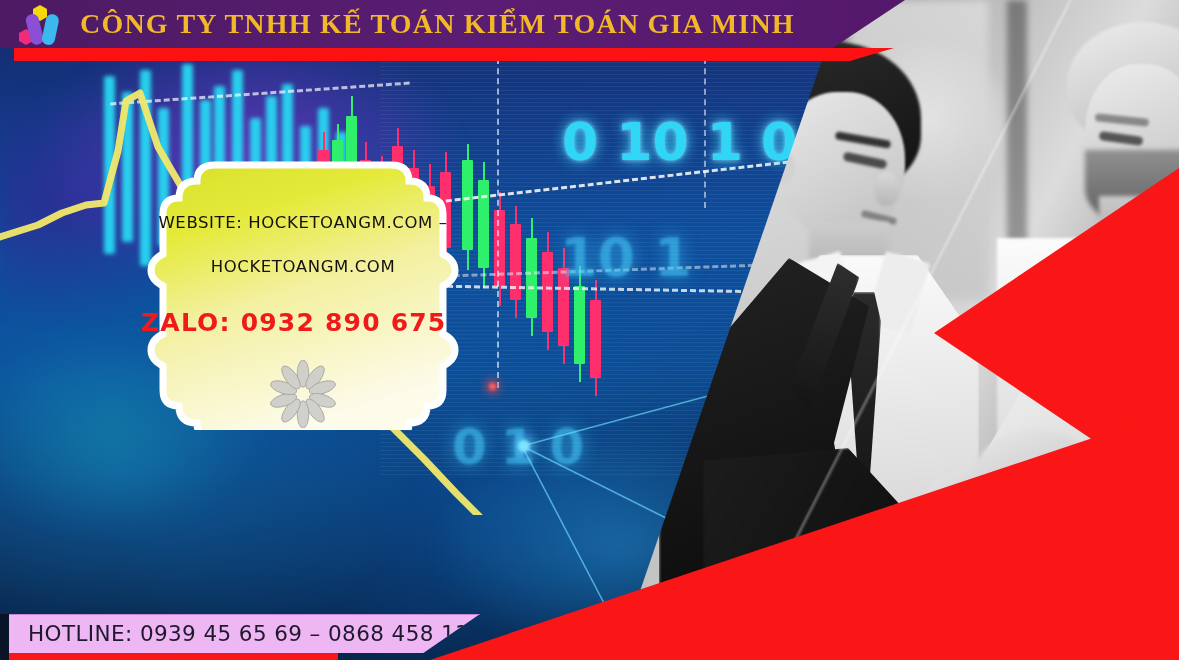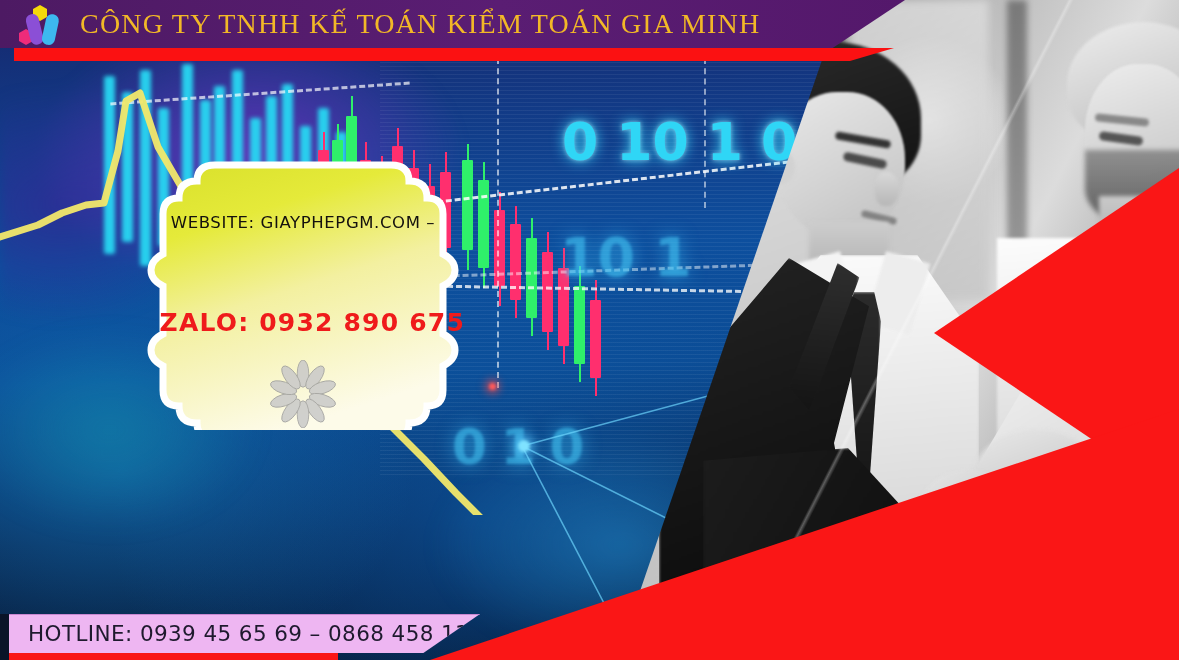--- a/index.html
+++ b/index.html
@@ -168,34 +168,34 @@
     background:linear-gradient(90deg,#4d1a63 0%,#5a1d73 55%,#54186b 100%);
     clip-path:polygon(0 0,100% 0,92% 100%,0 100%);
   }
   .header-underline{
     position:absolute;left:14px;top:48px;width:880px;height:13px;background:#fb1112;
     clip-path:polygon(0 0,100% 0,95% 100%,0 100%);
   }
   .logo{position:absolute;left:14px;top:4px;width:56px;height:44px;}
   .brand{
     position:absolute;left:80px;top:0;height:48px;line-height:48px;
-    color:#f2b827;font-family:"Liberation Serif",serif;font-weight:400;
+    color:#f2b827;font-family:"Liberation Serif",serif;font-weight:700;
     font-size:28px;letter-spacing:1.2px;white-space:nowrap;
   }
 
   
   .badge-wrap{position:absolute;left:133px;top:150px;width:340px;height:280px;}
   .badge-txt{position:absolute;left:0;top:0;width:340px;height:280px;}
   .badge-line{
     position:absolute;left:12px;width:316px;text-align:center;
     color:#14110e;font-size:16.5px;letter-spacing:.6px;line-height:22px;
     font-family:"DejaVu Sans",sans-serif;
   }
   .badge-zalo{
-    position:absolute;left:8px;top:158px;width:324px;text-align:right;
+    position:absolute;left:8px;top:158px;width:324px;text-align:left;
     color:#ef1b1b;font-weight:700;font-size:25px;letter-spacing:1.2px;
     font-family:"DejaVu Sans",sans-serif;
   }
   .flower{position:absolute;left:136px;top:210px;width:68px;height:68px;opacity:.85;}
 
   
   .hotline{
     position:absolute;left:8px;top:614px;width:472px;height:38px;
     background:#eeb6f2;
     clip-path:polygon(0 0,100% 0,88% 100%,0 100%);
@@ -407,21 +407,22 @@
           <stop offset="100%" stop-color="#fdfbe9"></stop>
         </linearGradient>
       </defs>
       <path d="M30 64 q0-16 16-16 q0-17 18-17 q0-16 18-16 h176 q18 0 18 16 q18 0 18 17 q16 0 16 16
                v40 q12 6 12 16 q0 10-12 16 v48 q12 6 12 16 q0 10-12 16 v24 q0 16-16 16 q0 17-18 17
                q0 16-18 16 h-176 q-18 0-18-16 q-18 0-18-17 q-16 0-16-16 v-24 q-12-6-12-16 q0-10 12-16
                v-48 q-12-6-12-16 q0-10 12-16 z" fill="url(#bg1)" stroke="#ffffff" stroke-width="7"></path>
     </svg>
 
     <div class="badge-txt">
-      <div class="badge-line" style="top:62px;">WEBSITE: GIAYPHEPGM.COM –</div>
+      <div class="badge-line" style="top:62px;">WEBSITE: HOCKETOANGM.COM –</div>
+      <div class="badge-line" style="top:106px;">HOCKETOANGM.COM</div>
       <div class="badge-zalo">ZALO: 0932 890 675</div>
     </div>
 
     <svg class="flower" viewBox="0 0 100 100">
       <g fill="#c9c9c9" stroke="#9a9a9a" stroke-width="1.3">
         <g transform="translate(50,50)">
           <ellipse cx="0" cy="-30" rx="8.5" ry="20" transform="rotate(0)"></ellipse>
           <ellipse cx="0" cy="-30" rx="8.5" ry="20" transform="rotate(36)"></ellipse>
           <ellipse cx="0" cy="-30" rx="8.5" ry="20" transform="rotate(72)"></ellipse>
           <ellipse cx="0" cy="-30" rx="8.5" ry="20" transform="rotate(108)"></ellipse>

